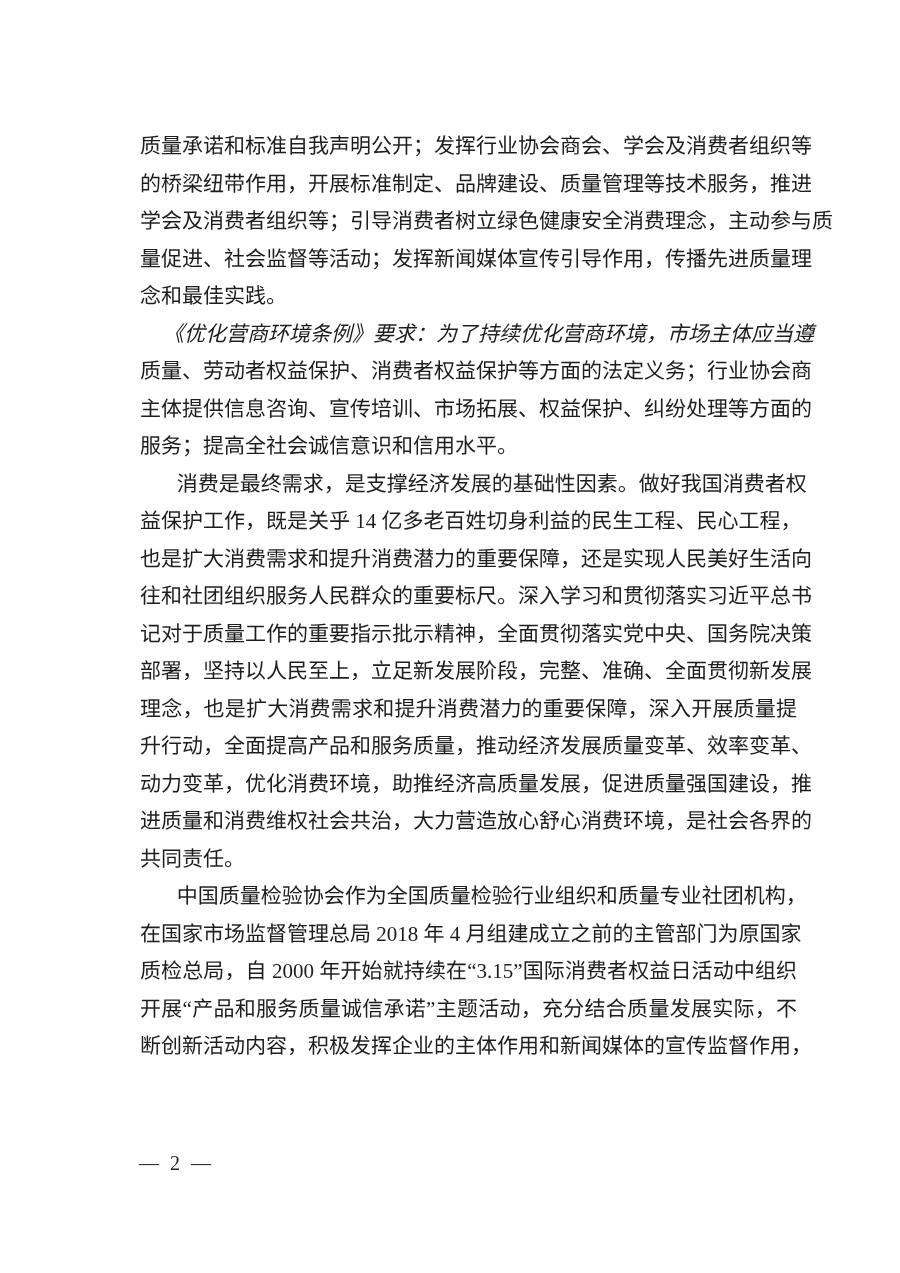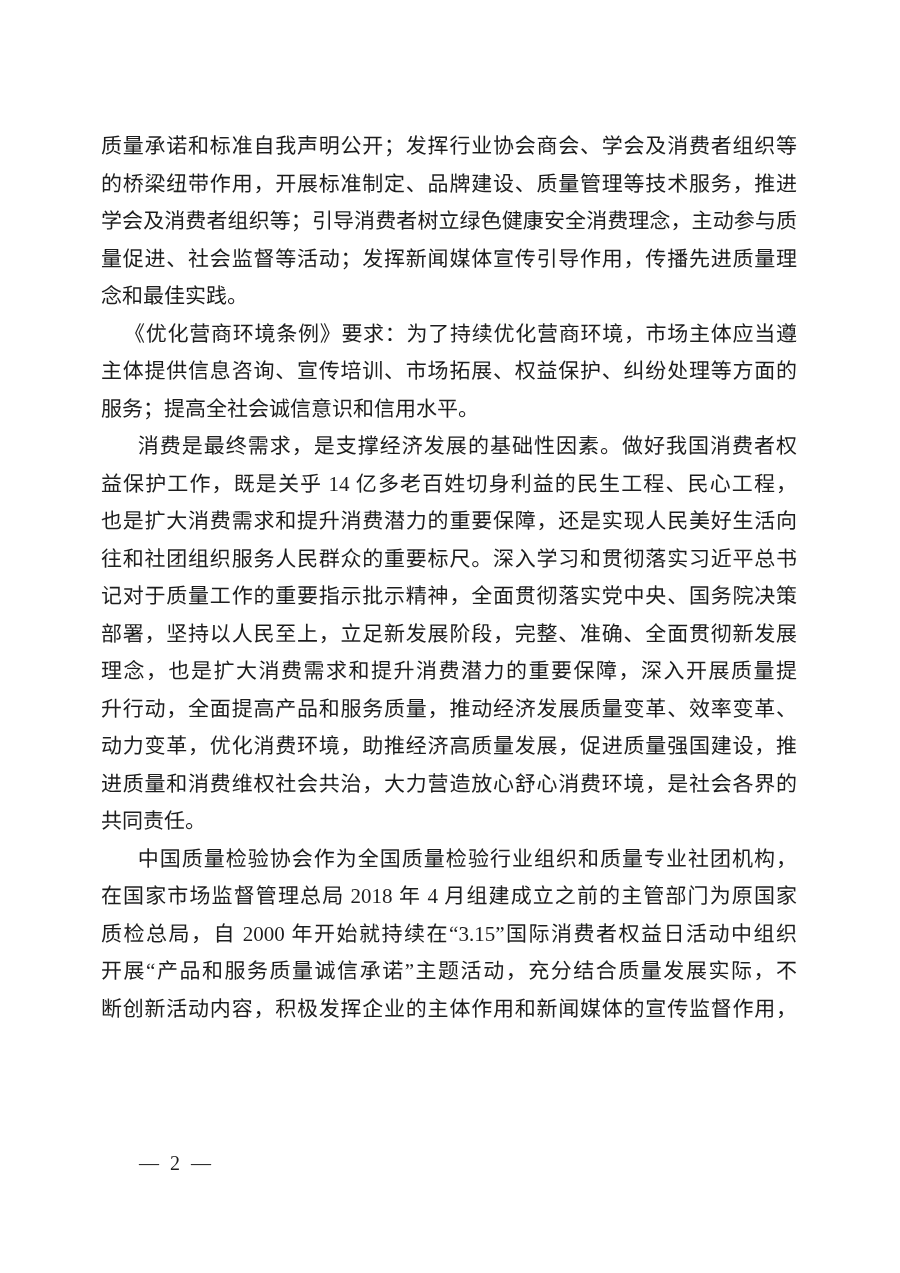--- a/index.html
+++ b/index.html
@@ -24,29 +24,31 @@
     color: #1d1d1d;
   }
   .line {
     height: 37.5px;
     line-height: 37.5px;
     white-space: nowrap;
     text-align: justify;
     text-align-last: justify;
     text-justify: inter-character;
     overflow: visible;
+    margin-left: 39px;
   }
   .line.para-end {
     text-align-last: left;
   }
   .line.indent {
     text-indent: 1.75em;
   }
   .line.indent-punct {
     text-indent: 1.1em;
+    font-style: italic;
   }
   .footer {
     position: absolute;
     left: 139px;
     top: 1149px;
     font-size: 20px;
     line-height: 28px;
     color: #1d1d1d;
     letter-spacing: 3px;
     white-space: nowrap;
@@ -56,20 +58,21 @@
 <body>
 
 <div class="page" style="background: rgb(255, 255, 255);">
   <div class="text-block" style="color: rgb(29, 29, 29);">
       <div class="line">质量承诺和标准自我声明公开；发挥行业协会商会、学会及消费者组织等</div>
       <div class="line">的桥梁纽带作用，开展标准制定、品牌建设、质量管理等技术服务，推进</div>
       <div class="line">学会及消费者组织等；引导消费者树立绿色健康安全消费理念，主动参与质</div>
       <div class="line">量促进、社会监督等活动；发挥新闻媒体宣传引导作用，传播先进质量理</div>
       <div class="line para-end">念和最佳实践。</div>
       <div class="line indent-punct">《优化营商环境条例》要求：为了持续优化营商环境，市场主体应当遵</div>
+      <div class="line">质量、劳动者权益保护、消费者权益保护等方面的法定义务；行业协会商</div>
       <div class="line">主体提供信息咨询、宣传培训、市场拓展、权益保护、纠纷处理等方面的</div>
       <div class="line para-end">服务；提高全社会诚信意识和信用水平。</div>
       <div class="line indent">消费是最终需求，是支撑经济发展的基础性因素。做好我国消费者权</div>
       <div class="line">益保护工作，既是关乎 14 亿多老百姓切身利益的民生工程、民心工程，</div>
       <div class="line">也是扩大消费需求和提升消费潜力的重要保障，还是实现人民美好生活向</div>
       <div class="line">往和社团组织服务人民群众的重要标尺。深入学习和贯彻落实习近平总书</div>
       <div class="line">记对于质量工作的重要指示批示精神，全面贯彻落实党中央、国务院决策</div>
       <div class="line">部署，坚持以人民至上，立足新发展阶段，完整、准确、全面贯彻新发展</div>
       <div class="line">理念，也是扩大消费需求和提升消费潜力的重要保障，深入开展质量提</div>
       <div class="line">升行动，全面提高产品和服务质量，推动经济发展质量变革、效率变革、</div>

